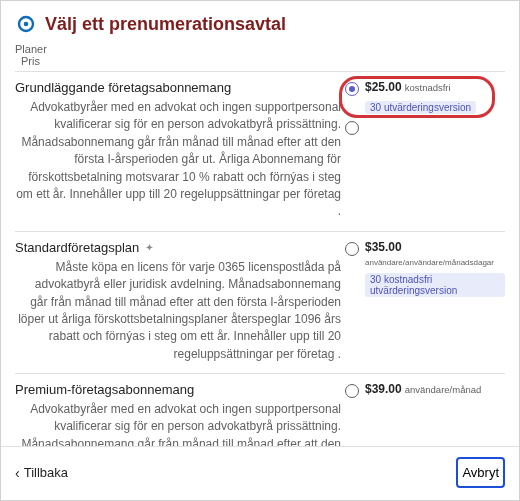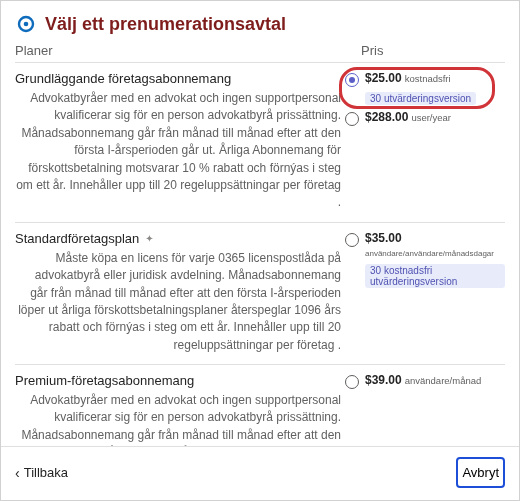--- a/index.html
+++ b/index.html
@@ -28,22 +28,23 @@
   }
   .app-icon svg { display:block; }
   .title {
     font-size: 18px;
     font-weight: 600;
     color: #7f1d1d;
   }
   .col-headers {
     display: flex;
     padding: 0 14px 4px 14px;
-    font-size: 13px;
+    font-size: 11px;
     color: #616161;
+    flex-direction: column;
   }
   .col-plan { flex: 1; }
   .col-price { width: 150px; padding-left:6px; }
   .plans { padding: 0 14px; }
   .plan {
     border-top: 1px solid #e0e0e0;
     padding: 8px 0 10px 0;
     display: flex;
     gap: 4px;
   }
@@ -180,24 +181,20 @@
       <div class="price-opt">
         <div class="radio selected"></div>
         <div class="price-text">
           <span class="price-amt">$25.00</span>
           <span class="price-unit">kostnadsfri</span>
         </div>
       </div>
       <div class="trial-badge"><span class="num">30 utvärderingsversion</span></div>
       <div class="price-opt">
         <div class="radio"></div>
-        <div class="price-text">
-          <span class="price-amt">$288.00</span>
-          <span class="price-unit">user/year</span>
-        </div>
       </div>
     </div>
   </div>
 
   <div class="plan">
     <div class="plan-left">
       <div class="plan-name">
         <span>Standardföretagsplan</span>
         <span class="sparkle">✦</span>
       </div>

